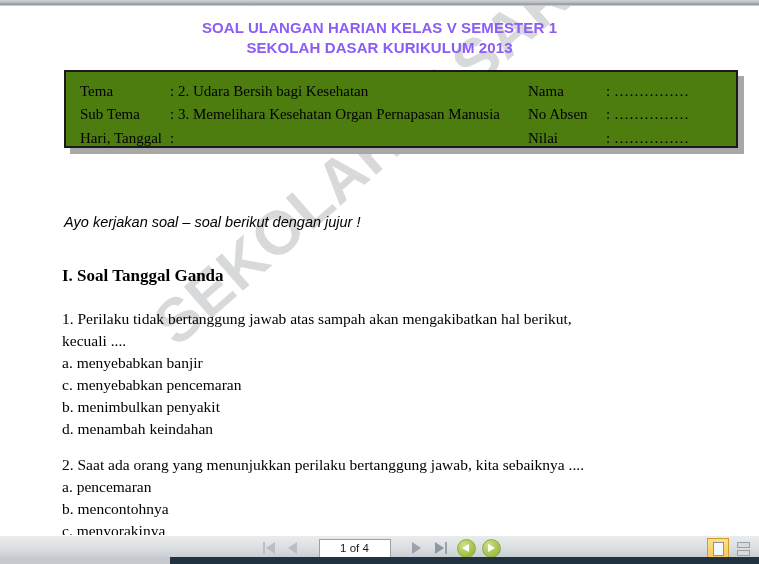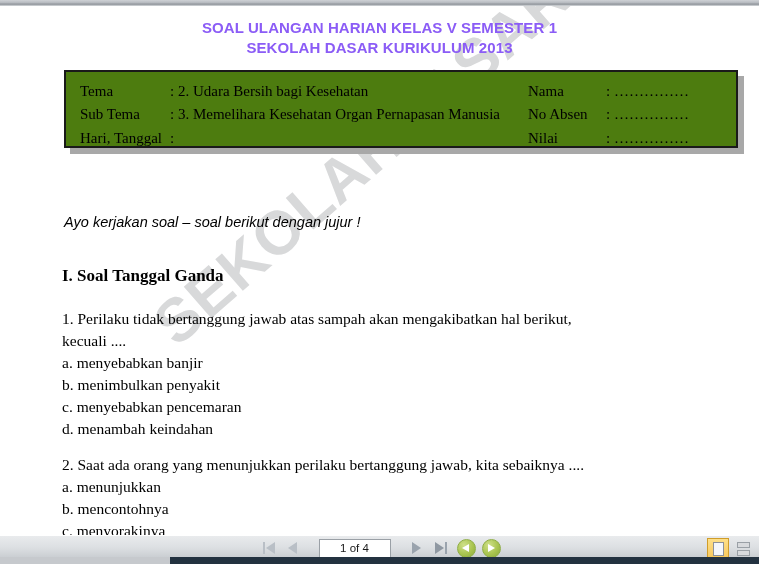--- a/index.html
+++ b/index.html
@@ -327,28 +327,28 @@
       <div class="instruction">Ayo kerjakan soal – soal berikut dengan jujur !</div>
 
       <div class="section-heading">I. Soal Tanggal Ganda</div>
 
       <div class="questions">
 
         <div class="question-block">
           <div class="q-stem">1. Perilaku tidak bertanggung jawab atas sampah akan mengakibatkan hal berikut,</div>
           <div class="q-stem">kecuali ....</div>
           <div class="q-option">a. menyebabkan banjir</div>
+          <div class="q-option">c. menyebabkan pencemaran</div>
           <div class="q-option">b. menimbulkan penyakit</div>
-          <div class="q-option">c. menyebabkan pencemaran</div>
           <div class="q-option">d. menambah keindahan</div>
         </div>
 
         <div class="question-block">
           <div class="q-stem">2. Saat ada orang yang menunjukkan perilaku bertanggung jawab, kita sebaiknya ....</div>
-          <div class="q-option">a. menunjukkan</div>
+          <div class="q-option">a. pencemaran</div>
           <div class="q-option">b. mencontohnya</div>
           <div class="q-option">c. menyorakinya</div>
 
         </div>
 
       </div>
     </div>
   </div>
 
   <div class="toolbar">

